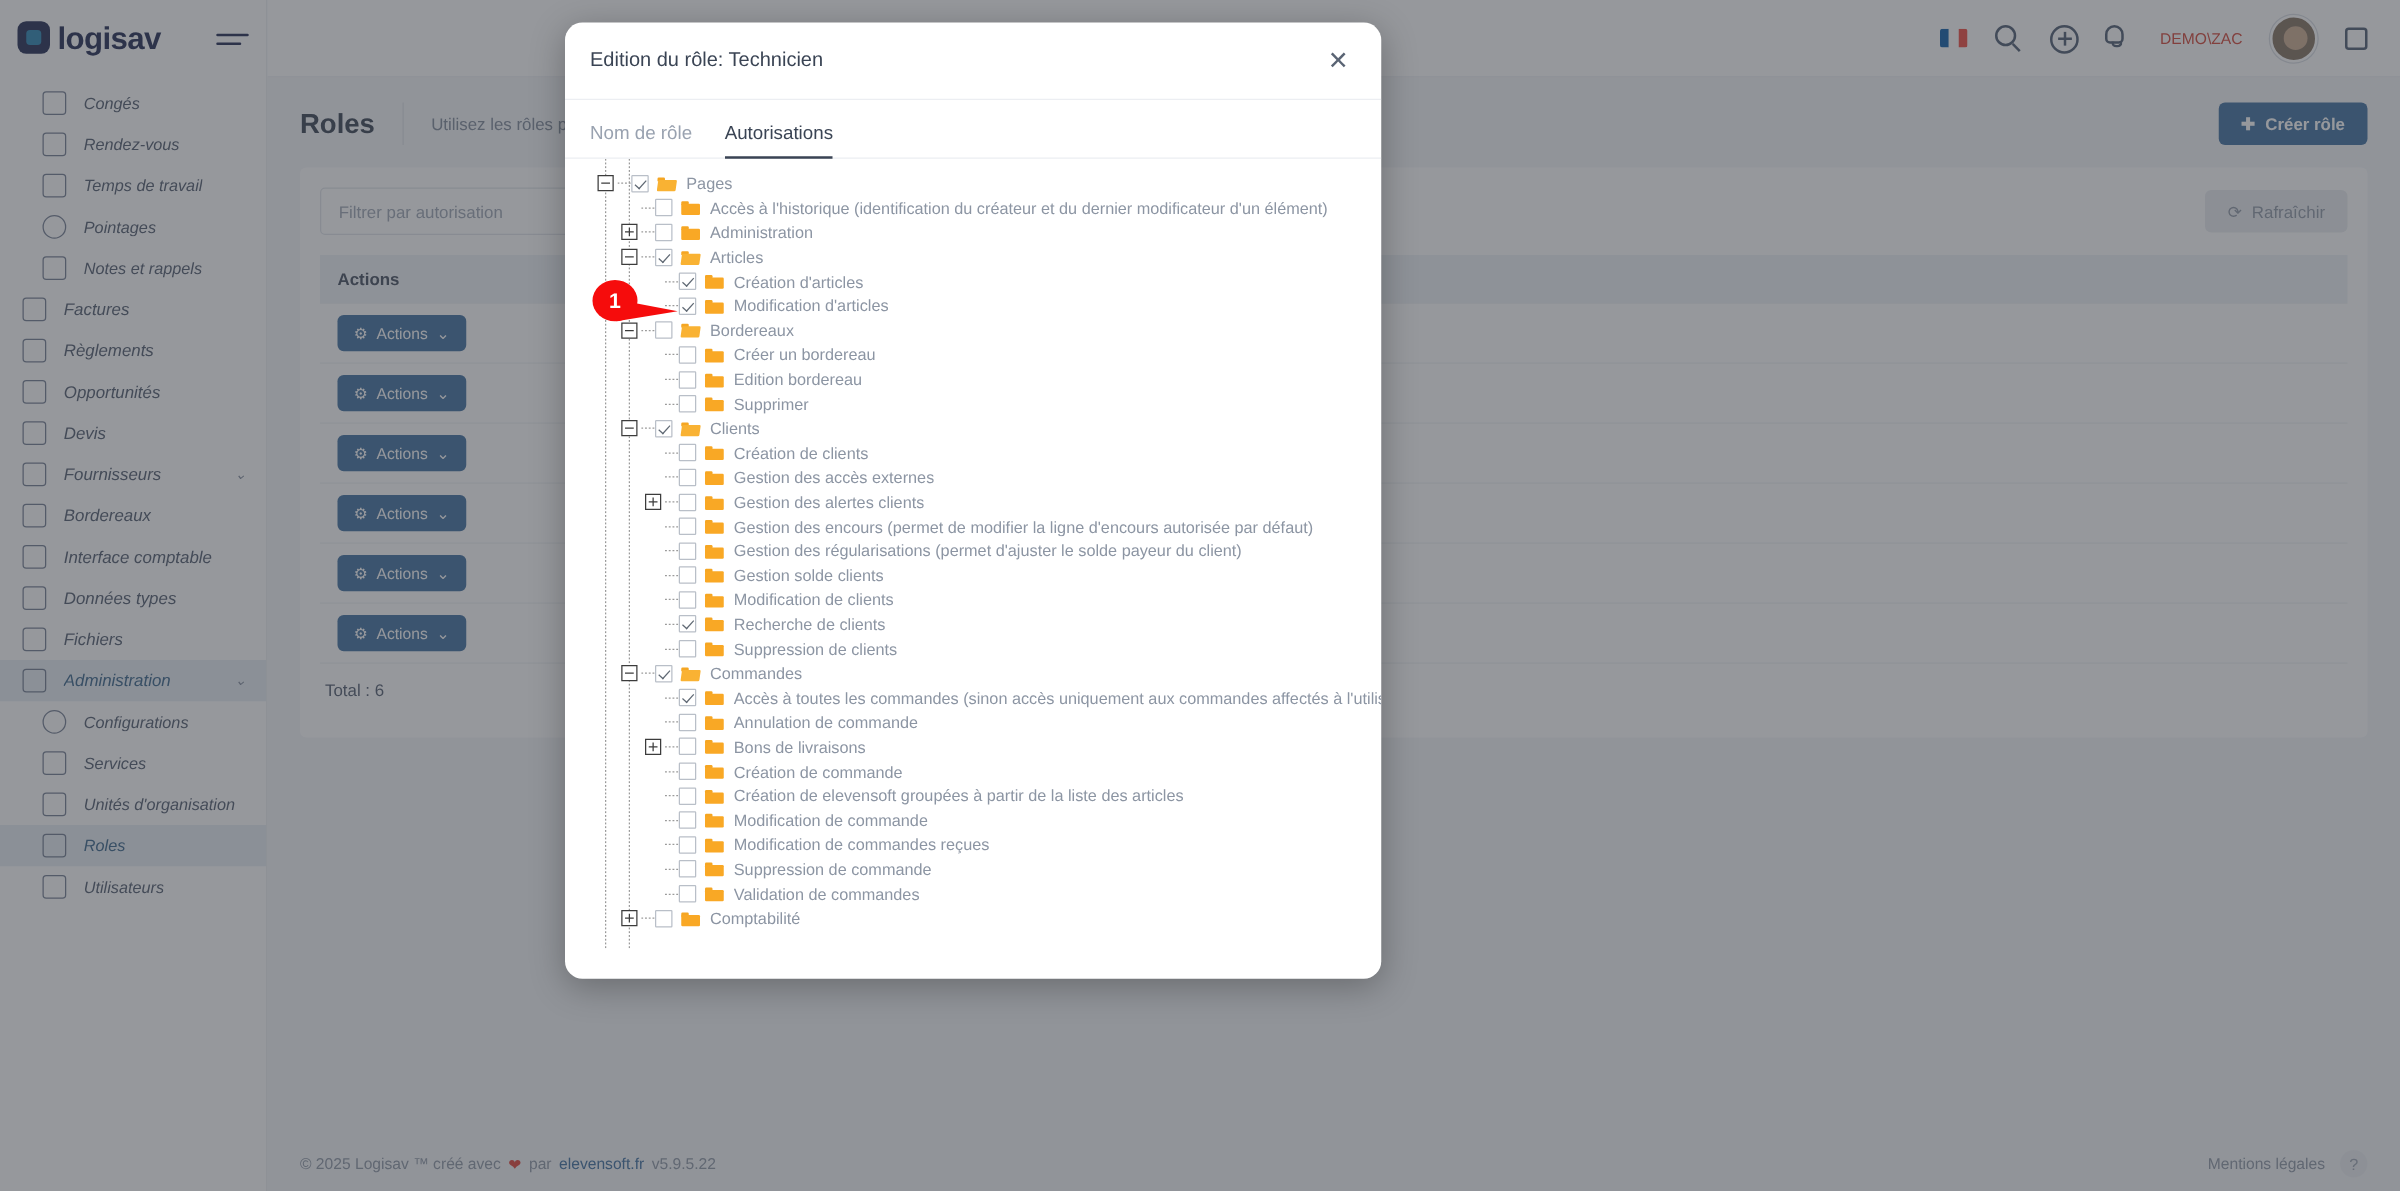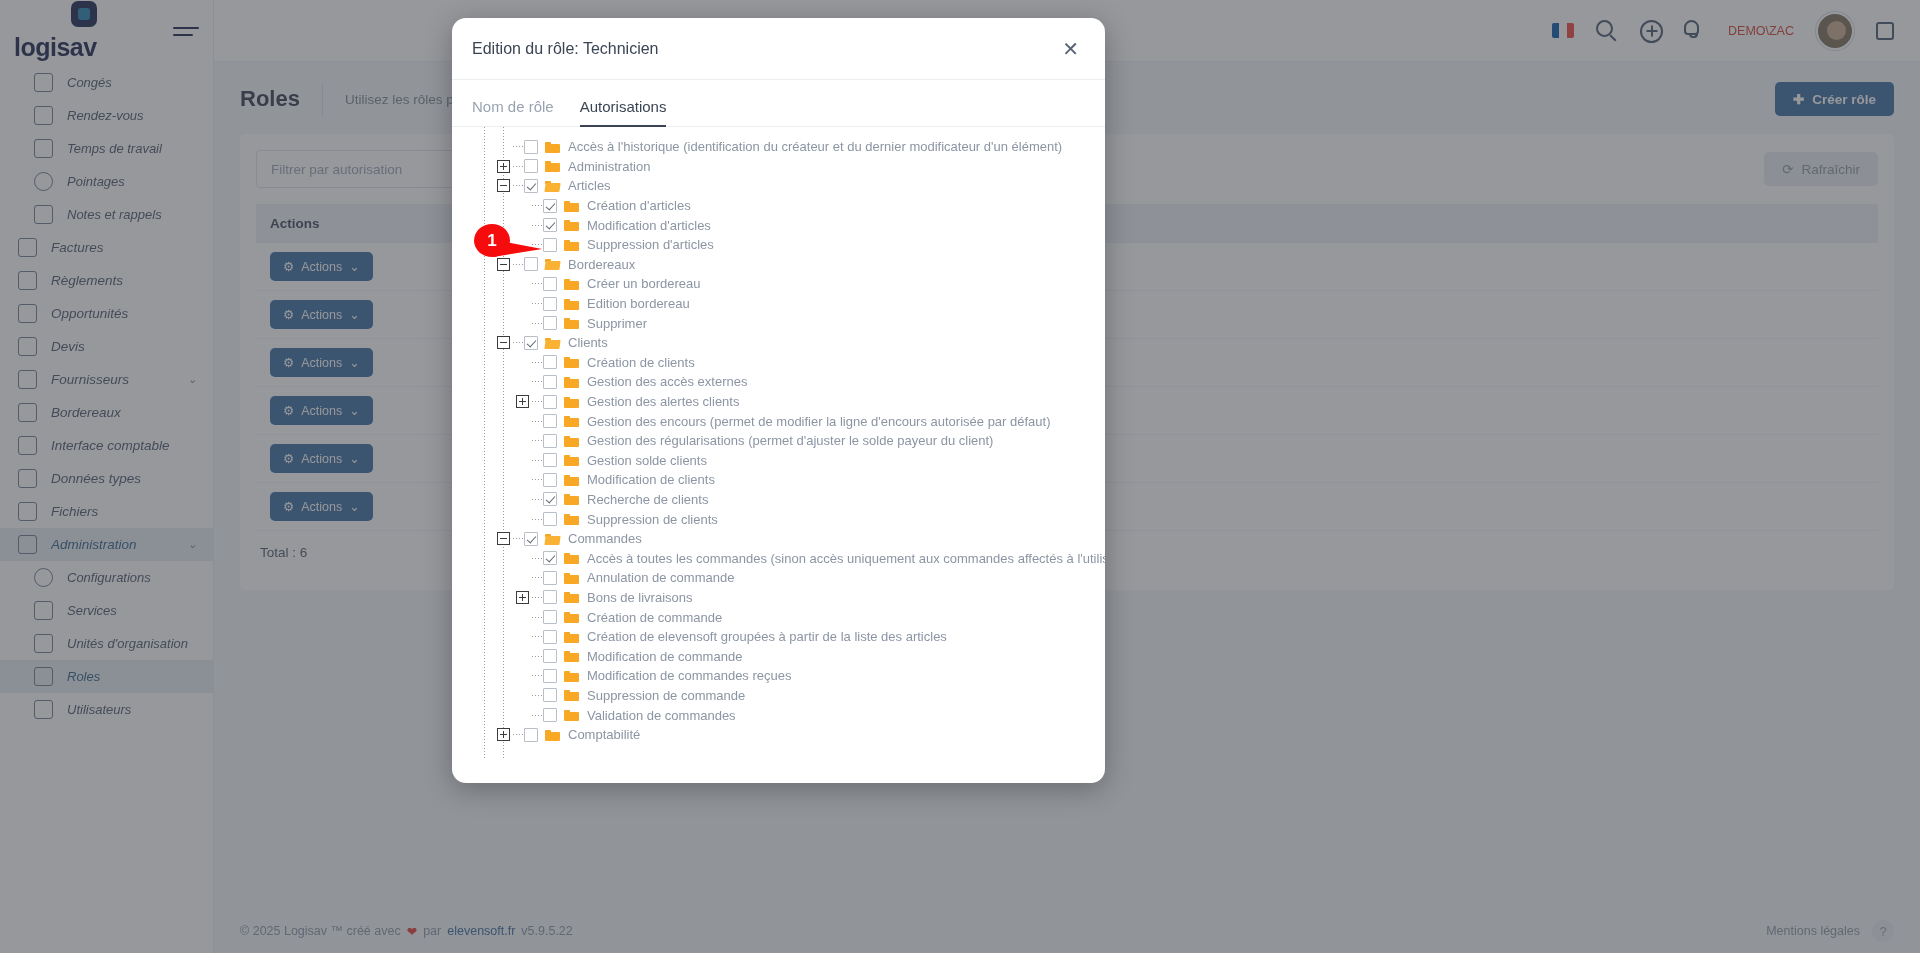--- a/index.html
+++ b/index.html
@@ -16,21 +16,21 @@
 
   .sidebar {
     position: absolute; left: 0; top: 0; width: 214px; height: 953px;
     background: #ffffff;
     border-right: 1px solid #e8eaee;
   }
   .brand {
     height: 62px; display: flex; align-items: center;
     padding: 0 14px; gap: 10px;
   }
-  .brand-logo { display: flex; align-items: flex-end; gap: 6px; flex-direction: column; }
+  .brand-logo { display: flex; align-items: flex-start; gap: 6px; }
   .logo-mark {
     width: 26px; height: 26px; border-radius: 7px;
     background: #17214b; position: relative;
   }
   .logo-mark::after {
     content: ""; position: absolute; left: 7px; top: 7px;
     width: 12px; height: 12px; border-radius: 3px; background: #1f7fb0;
   }
   .logo-word {
     font-size: 25px; font-weight: 700; color: #17214b;
@@ -455,20 +455,28 @@
       <div class="modal-close">✕</div>
     </div>
     <div class="tabs" id="tabs">
         <div class="tab">Nom de rôle</div>
         <div class="tab active">Autorisations</div>
       </div>
     <div class="tree" id="tree">
         <div class="vline" style="left: 32px;"></div>
         <div class="vline" style="left: 51px;"></div>
         <div class="row">
+          <span class="indent" style="width: 26px;"></span>
+          <span class="toggle"></span>
+          <span class="dots"></span>
+          <span class="cbx on"></span>
+          <span class="folder open"></span>
+          <span class="lbl">Pages</span>
+        </div>
+        <div class="row">
           <span class="indent" style="width: 45px;"></span>
           <span class="toggle-spacer"></span>
           <span class="dots"></span>
           <span class="cbx"></span>
           <span class="folder"></span>
           <span class="lbl">Accès à l'historique (identification du créateur et du dernier modificateur d'un élément)</span>
         </div>
         <div class="row">
           <span class="indent" style="width: 45px;"></span>
           <span class="toggle plus"></span>
@@ -493,28 +501,20 @@
           <span class="folder"></span>
           <span class="lbl">Création d'articles</span>
         </div>
         <div class="row">
           <span class="indent" style="width: 64px;"></span>
           <span class="toggle-spacer"></span>
           <span class="dots"></span>
           <span class="cbx on"></span>
           <span class="folder"></span>
           <span class="lbl">Modification d'articles</span>
-        </div>
-        <div class="row">
-          <span class="indent" style="width: 64px;"></span>
-          <span class="toggle-spacer"></span>
-          <span class="dots"></span>
-          <span class="cbx"></span>
-          <span class="folder"></span>
-          <span class="lbl">Suppression d'articles</span>
         </div>
         <div class="row">
           <span class="indent" style="width: 45px;"></span>
           <span class="toggle"></span>
           <span class="dots"></span>
           <span class="cbx"></span>
           <span class="folder open"></span>
           <span class="lbl">Bordereaux</span>
         </div>
         <div class="row">

